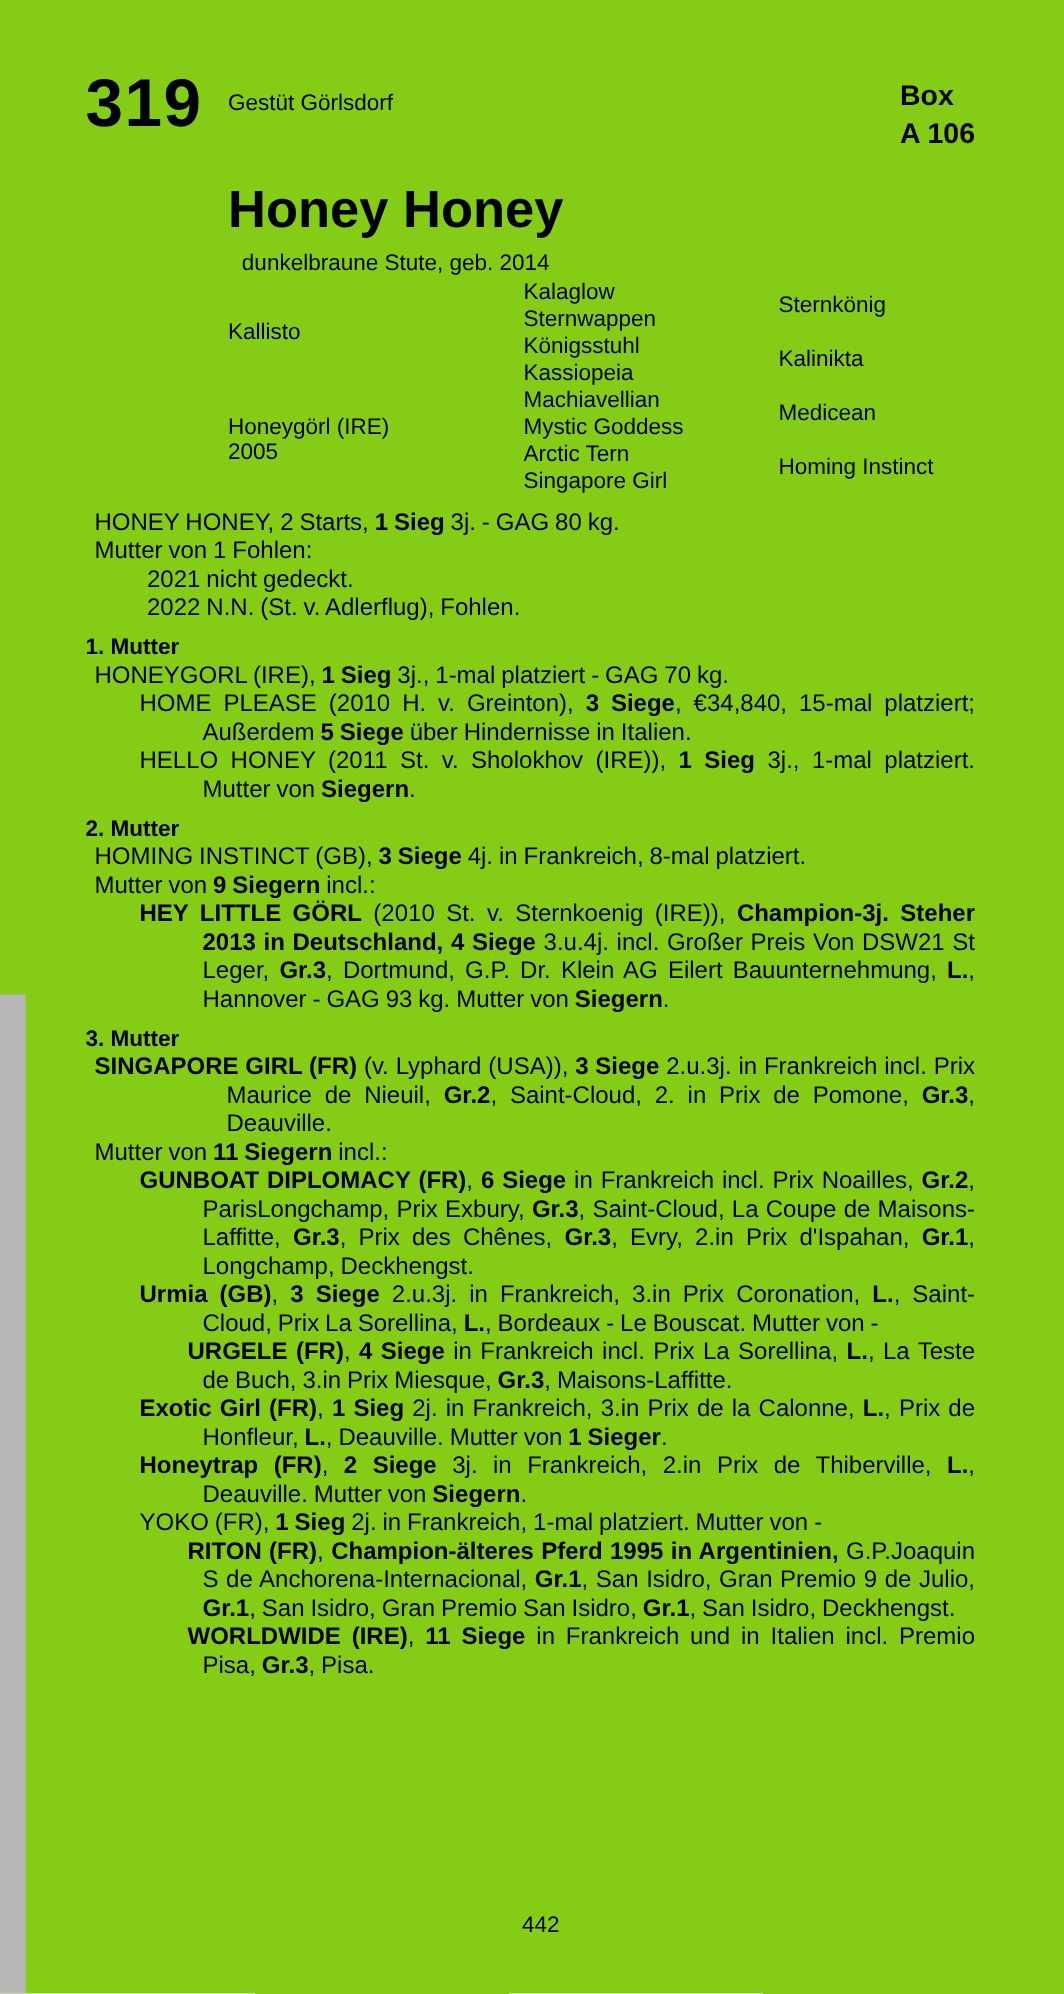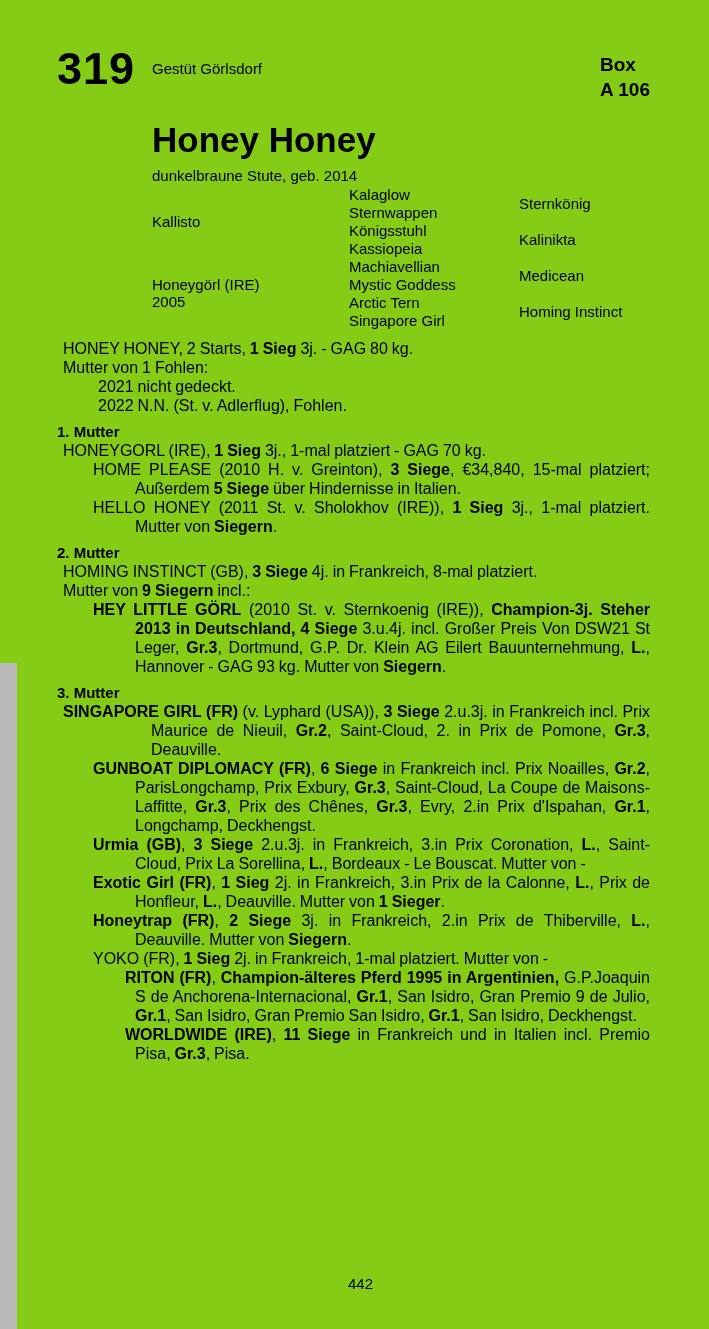--- a/index.html
+++ b/index.html
@@ -6,21 +6,21 @@
   .page {
     position:relative; width:709px; height:1329px; background:#84cc16;
     font-family:"Liberation Sans", sans-serif; color:#000; overflow:hidden;
   }
   .edge-tab { position:absolute; left:0; top:663px; width:17px; height:666px; background:#b8b8b8; }
 
   .lot-number { position:absolute; left:57px; top:46px; font-size:45px; font-weight:700; line-height:1; letter-spacing:1px; }
   .consignor  { position:absolute; left:152px; top:60px; font-size:15px; }
   .box-info   { position:absolute; right:59px; top:52px; font-size:19px; font-weight:700; line-height:25px; }
 
-  .title-block { position:absolute; left:152px; top:121px; }
+  .title-block { position:absolute; left:152px; top:121px;text-align:center; }
   .horse-name  { font-size:35px; font-weight:700; margin:0; line-height:1.1; }
   .horse-desc  { font-size:15px; margin-top:7px; }
 
   .pedigree { position:absolute; left:152px; top:186px; width:498px; height:143px;
               font-size:15px; line-height:17px;
               display:grid; grid-template-columns:197px 170px 1fr; }
   .ped-col  { display:flex; flex-direction:column; }
   .ped-cell { flex:1; display:flex; flex-direction:column; justify-content:center; }
 
   .content { position:absolute; left:63px; top:339px; width:587px; font-size:16px; line-height:19px; }
@@ -114,22 +114,24 @@
       <div class="section-heading">1. Mutter</div>
       <div class="para p-body"><span>HONEYGORL (IRE), </span><span class="b">1 Sieg</span><span> 3j., 1-mal platziert - GAG 70 kg.</span></div>
       <div class="para p-prog1"><span>HOME PLEASE (2010 H. v. Greinton), </span><span class="b">3 Siege</span><span>, €34,840, 15-mal platziert; Außerdem </span><span class="b">5 Siege</span><span> über Hindernisse in Italien.</span></div>
       <div class="para p-prog1"><span>HELLO HONEY (2011 St. v. Sholokhov (IRE)), </span><span class="b">1 Sieg</span><span> 3j., 1-mal platziert. Mutter von </span><span class="b">Siegern</span><span>.</span></div>
       <div class="section-heading">2. Mutter</div>
       <div class="para p-body"><span>HOMING INSTINCT (GB), </span><span class="b">3 Siege</span><span> 4j. in Frankreich, 8-mal platziert.</span></div>
       <div class="para p-body"><span>Mutter von </span><span class="b">9 Siegern</span><span> incl.:</span></div>
       <div class="para p-prog1"><span class="b">HEY LITTLE GÖRL</span><span> (2010 St. v. Sternkoenig (IRE)), </span><span class="b">Champion-3j. Steher 2013 in Deutschland, 4 Siege</span><span> 3.u.4j. incl. Großer Preis Von DSW21 St Leger, </span><span class="b">Gr.3</span><span>, Dortmund, G.P. Dr. Klein AG Eilert Bauunternehmung, </span><span class="b">L.</span><span>, Hannover - GAG 93 kg. Mutter von </span><span class="b">Siegern</span><span>.</span></div>
       <div class="section-heading">3. Mutter</div>
       <div class="para p-dam"><span class="b">SINGAPORE GIRL (FR)</span><span> (v. Lyphard (USA)), </span><span class="b">3 Siege</span><span> 2.u.3j. in Frankreich incl. Prix Maurice de Nieuil, </span><span class="b">Gr.2</span><span>, Saint-Cloud, 2. in Prix de Pomone, </span><span class="b">Gr.3</span><span>, Deauville.</span></div>
+      <div class="para p-body"><span>Mutter von </span><span class="b">11 Siegern</span><span> incl.:</span></div>
       <div class="para p-prog1"><span class="b">GUNBOAT DIPLOMACY (FR)</span><span>, </span><span class="b">6 Siege</span><span> in Frankreich incl. Prix Noailles, </span><span class="b">Gr.2</span><span>, ParisLongchamp, Prix Exbury, </span><span class="b">Gr.3</span><span>, Saint-Cloud, La Coupe de Maisons-Laffitte, </span><span class="b">Gr.3</span><span>, Prix des Chênes, </span><span class="b">Gr.3</span><span>, Evry, 2.in Prix d'Ispahan, </span><span class="b">Gr.1</span><span>, Longchamp, Deckhengst.</span></div>
       <div class="para p-prog1"><span class="b">Urmia (GB)</span><span>, </span><span class="b">3 Siege</span><span> 2.u.3j. in Frankreich, 3.in Prix Coronation, </span><span class="b">L.</span><span>, Saint-Cloud, Prix La Sorellina, </span><span class="b">L.</span><span>, Bordeaux - Le Bouscat. Mutter von -</span></div>
+      <div class="para p-prog2"><span class="b">URGELE (FR)</span><span>, </span><span class="b">4 Siege</span><span> in Frankreich incl. Prix La Sorellina, </span><span class="b">L.</span><span>, La Teste de Buch, 3.in Prix Miesque, </span><span class="b">Gr.3</span><span>, Maisons-Laffitte.</span></div>
       <div class="para p-prog1"><span class="b">Exotic Girl (FR)</span><span>, </span><span class="b">1 Sieg</span><span> 2j. in Frankreich, 3.in Prix de la Calonne, </span><span class="b">L.</span><span>, Prix de Honfleur, </span><span class="b">L.</span><span>, Deauville. Mutter von </span><span class="b">1 Sieger</span><span>.</span></div>
       <div class="para p-prog1"><span class="b">Honeytrap (FR)</span><span>, </span><span class="b">2 Siege</span><span> 3j. in Frankreich, 2.in Prix de Thiberville, </span><span class="b">L.</span><span>, Deauville. Mutter von </span><span class="b">Siegern</span><span>.</span></div>
       <div class="para p-prog1"><span>YOKO (FR), </span><span class="b">1 Sieg</span><span> 2j. in Frankreich, 1-mal platziert. Mutter von -</span></div>
       <div class="para p-prog2"><span class="b">RITON (FR)</span><span>, </span><span class="b">Champion-älteres Pferd 1995 in Argentinien,</span><span> G.P.Joaquin S de Anchorena-Internacional, </span><span class="b">Gr.1</span><span>, San Isidro, Gran Premio 9 de Julio, </span><span class="b">Gr.1</span><span>, San Isidro, Gran Premio San Isidro, </span><span class="b">Gr.1</span><span>, San Isidro, Deckhengst.</span></div>
       <div class="para p-prog2"><span class="b">WORLDWIDE (IRE)</span><span>, </span><span class="b">11 Siege</span><span> in Frankreich und in Italien incl. Premio Pisa, </span><span class="b">Gr.3</span><span>, Pisa.</span></div>
     </div>
 
   <div class="page-number">442</div>
 
 </div>

